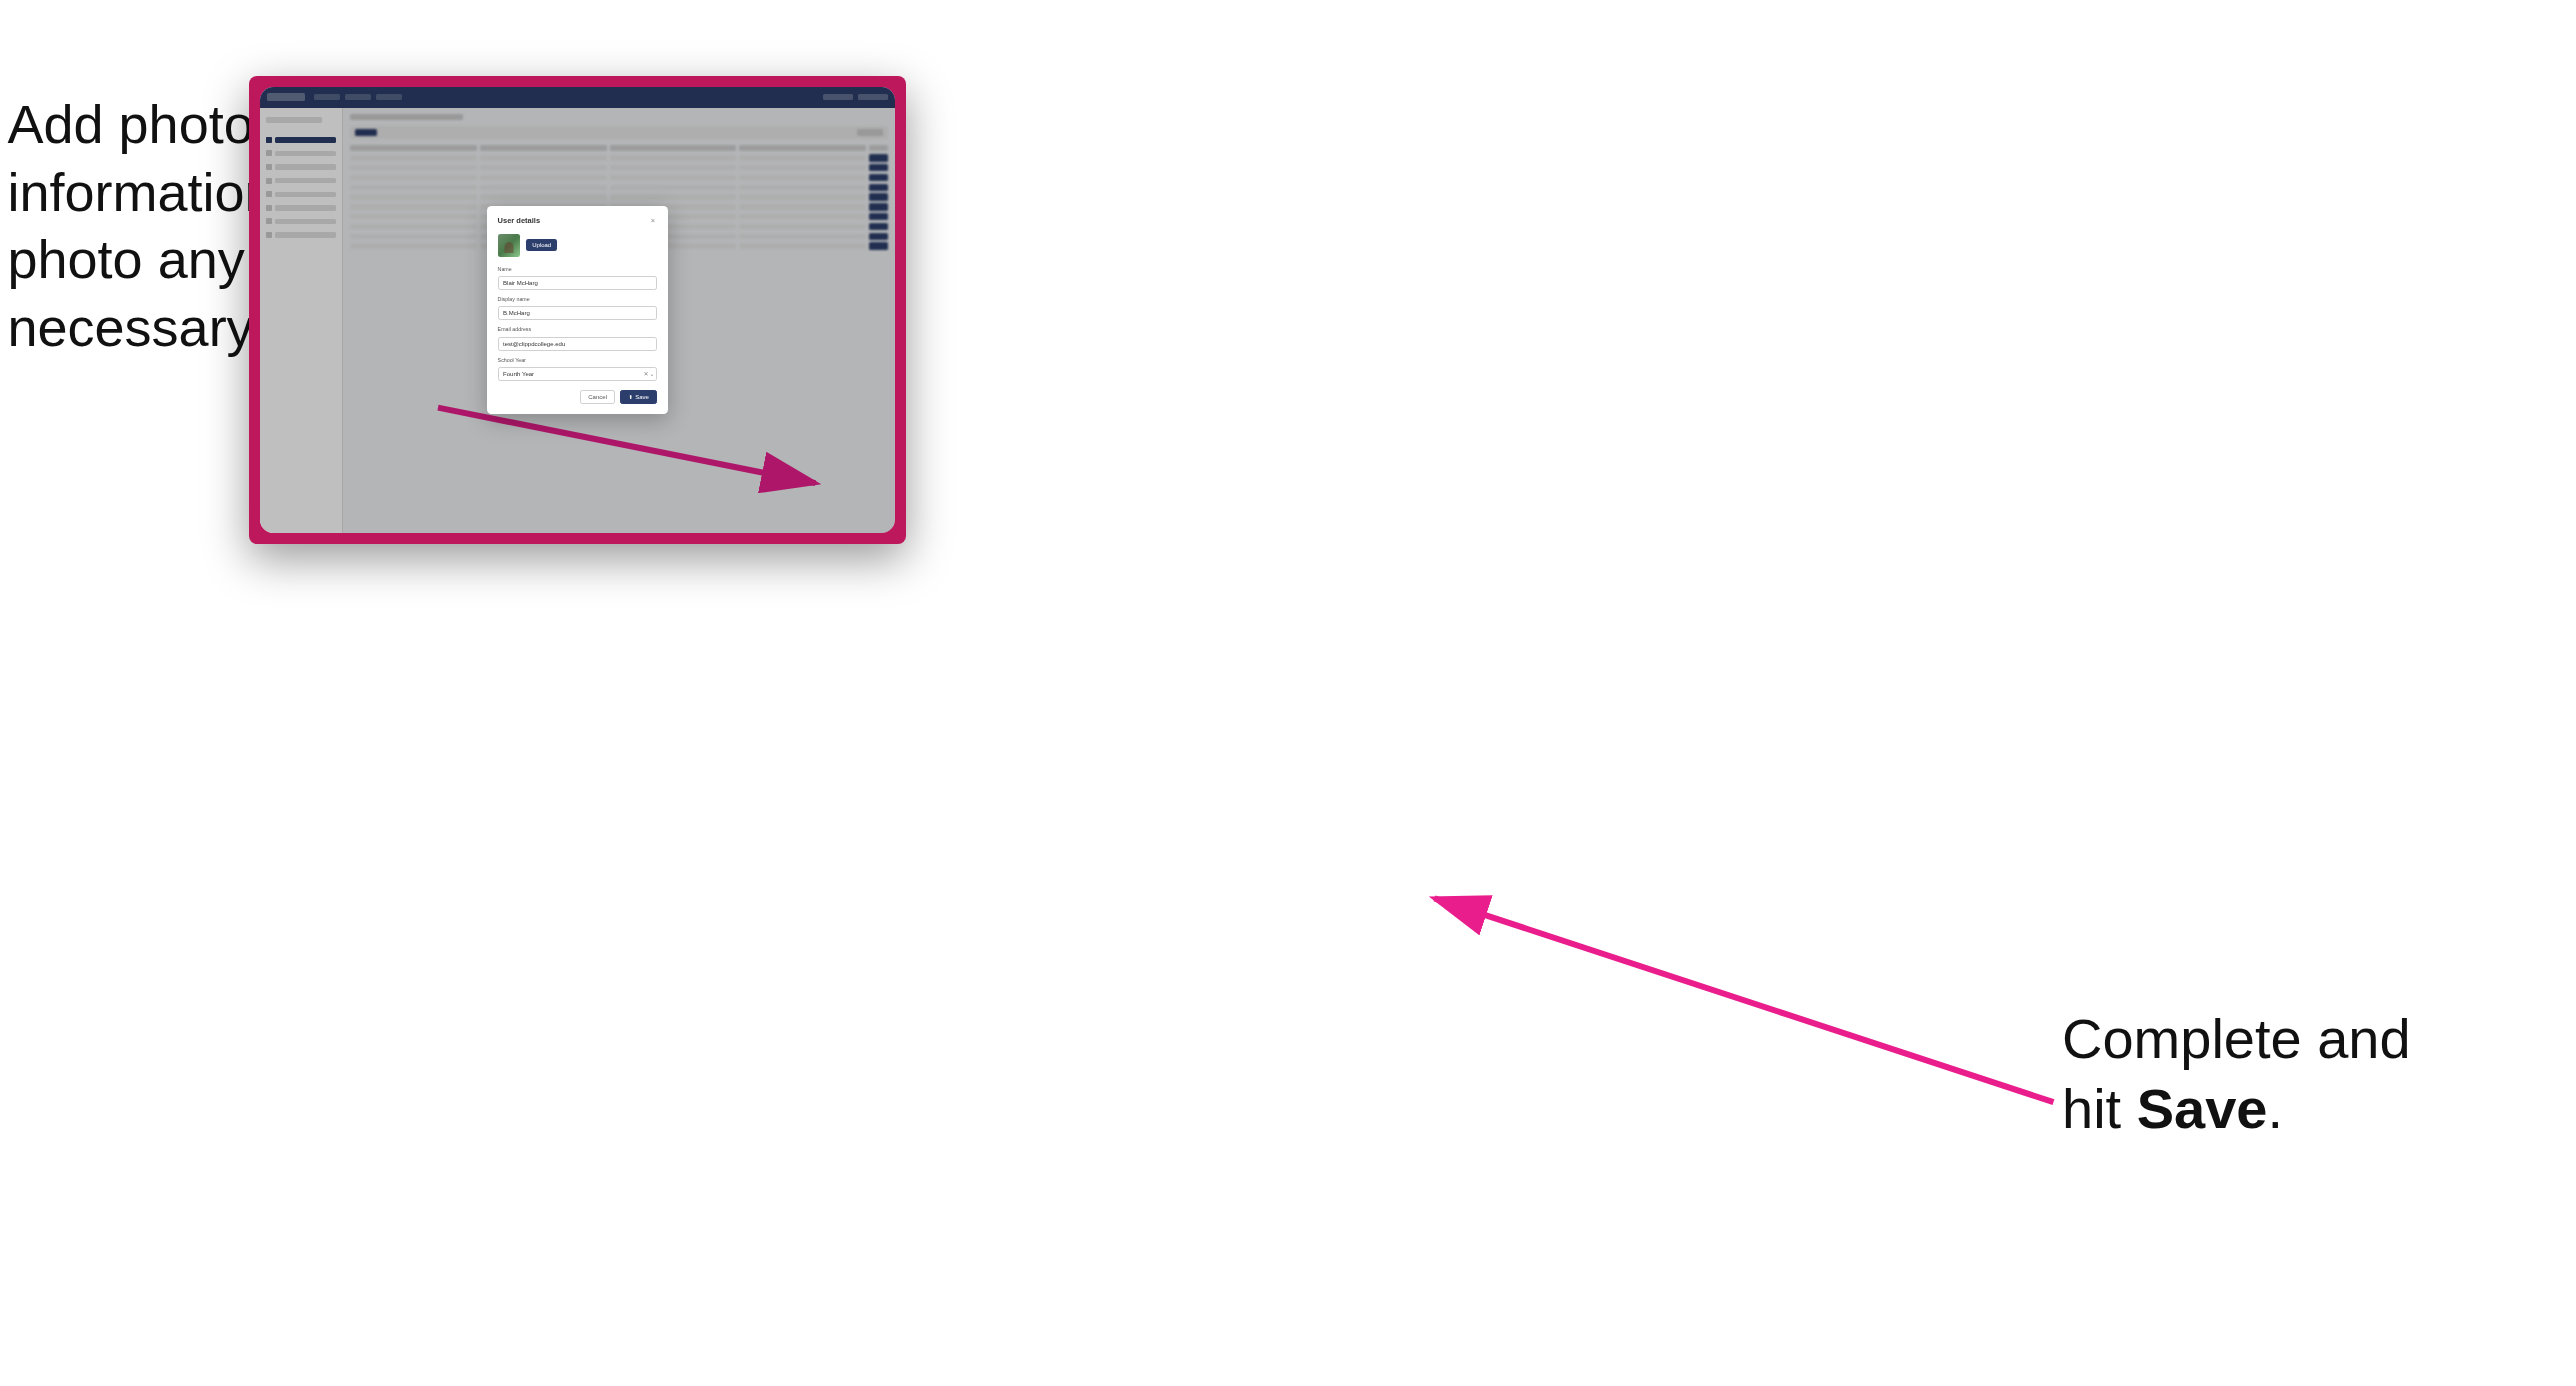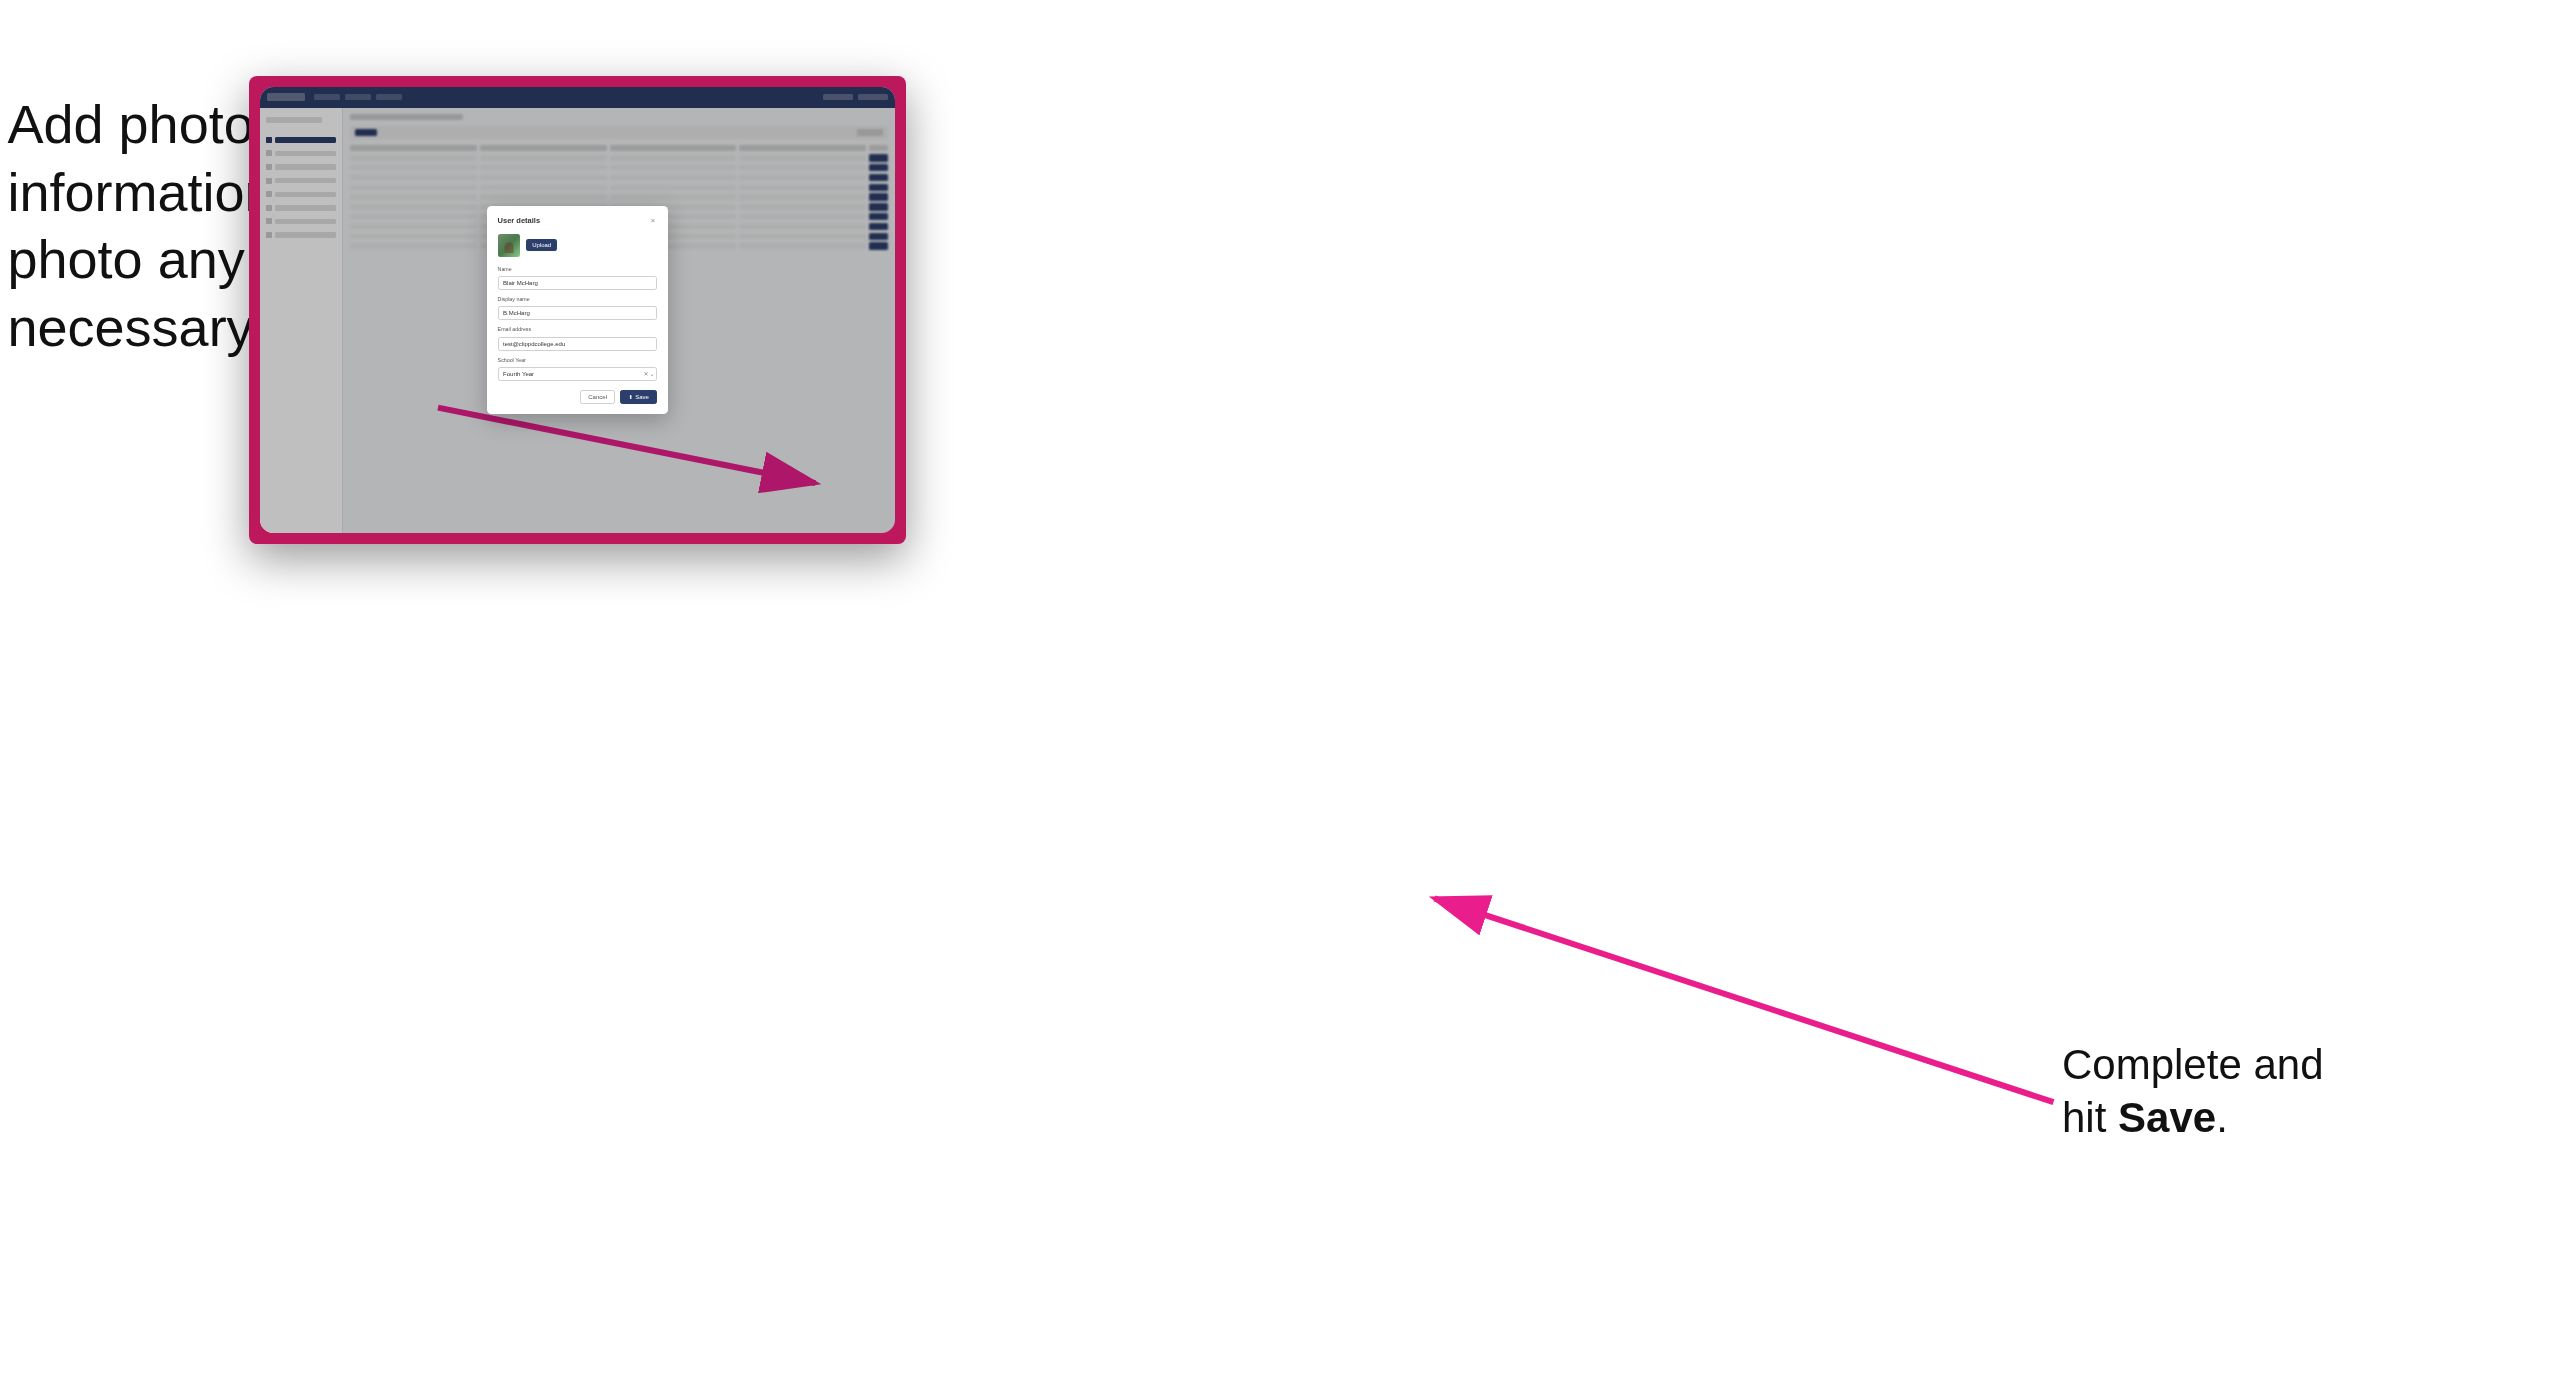--- a/index.html
+++ b/index.html
@@ -23,21 +23,21 @@
       color: #111111;
       line-height: 1.25;
       width: 438px;
     }
 
     
     .annotation-right {
       position: absolute;
       right: 91px;
       bottom: 242px;
-      font-size: 42px;
+      font-size: 56px;
       font-weight: 400;
       color: #111111;
       line-height: 1.25;
       text-align: left;
       width: 423px;
     }
     .annotation-right strong {
       font-weight: 700;
     }
 

